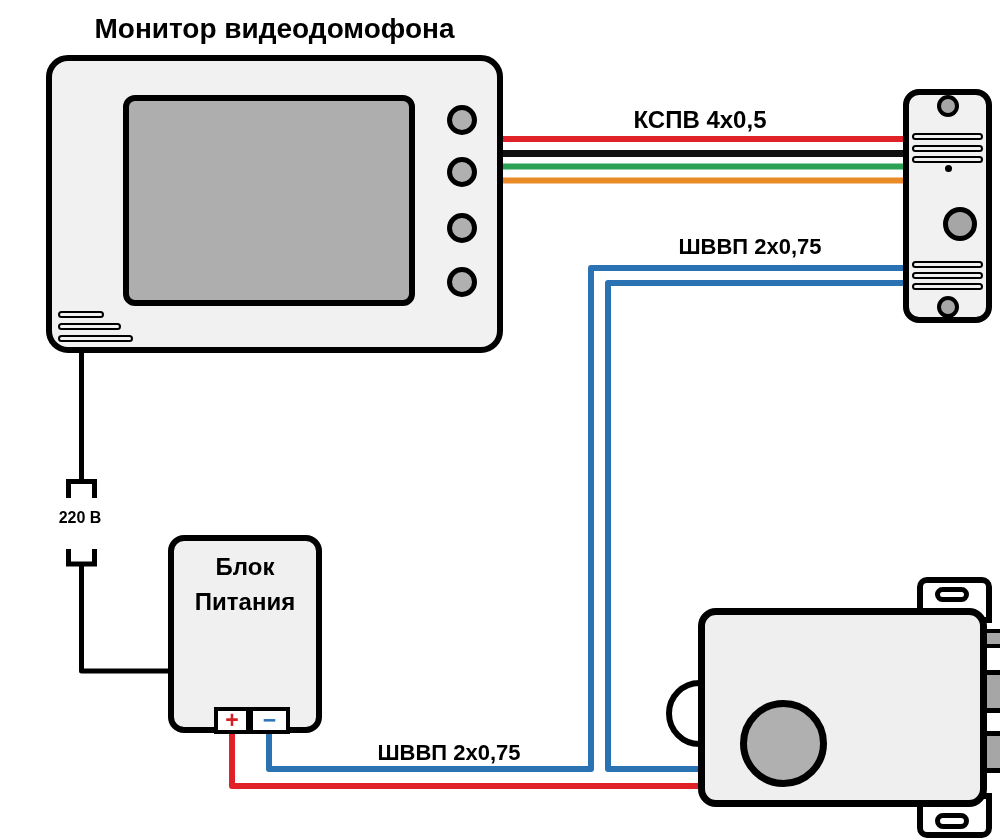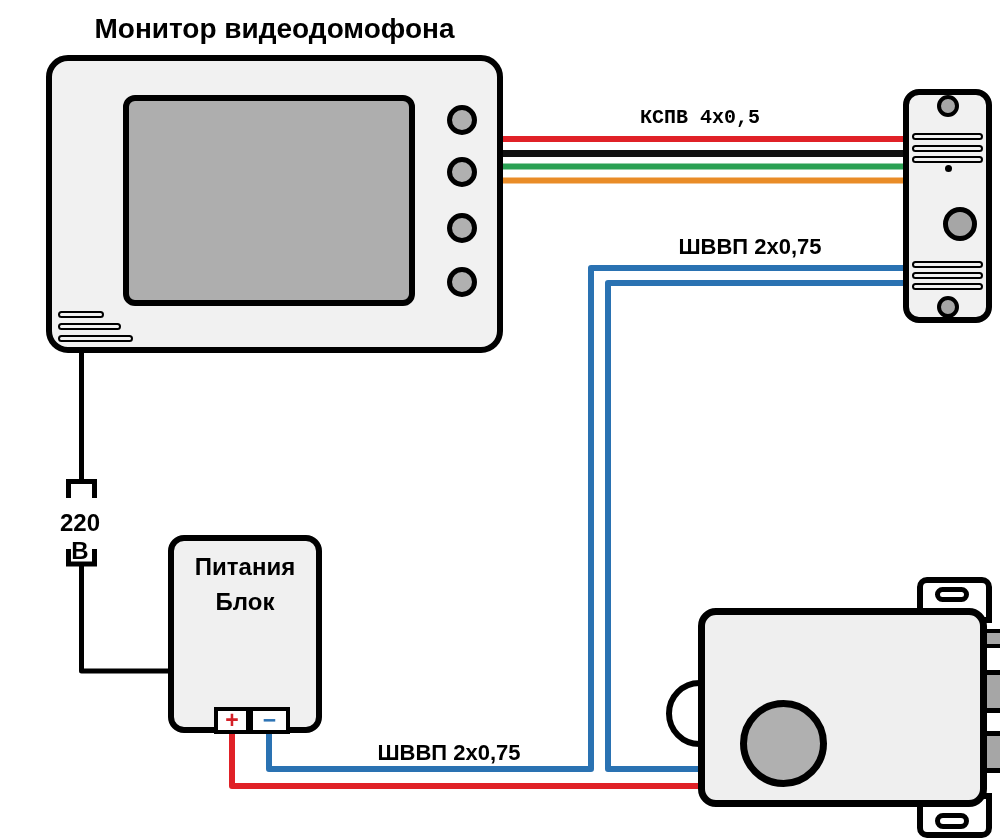--- a/index.html
+++ b/index.html
@@ -55,27 +55,27 @@
     <path d="M26,481.5 H57" fill="none" stroke-width="5" stroke="#000000"></path>
     <path d="M28.5,481 V498 M54.5,481 V498" fill="none" stroke-width="5" stroke="#000000"></path>
     <path d="M28.5,549 V566 M54.5,549 V566" fill="none" stroke-width="5" stroke="#000000"></path>
     <path d="M26,564 H57" fill="none" stroke-width="5" stroke="#000000"></path>
     <path d="M41.5,564 L41.5,671 L132,671" fill="none" stroke-width="5" stroke-linejoin="round" stroke="#000000"></path>
   </svg>
 
   <div class="lbl" style="left:6px;top:13px;width:457px;font-size:28px;">Монитор видеодомофона</div>
 
 
-  <div class="lbl" style="left:560px;top:106px;width:200px;font-size:20px;font-family:Liberation Mono, monospace;">КСПВ 4x0,5</div>
+  <div class="lbl" style="left:560px;top:106px;width:200px;font-size:24px;">КСПВ 4x0,5</div>
 
   <div class="lbl" style="left:610px;top:234px;width:200px;font-size:22px;">ШВВП 2x0,75</div>
 
   <div class="lbl" style="left:309px;top:740px;width:200px;font-size:22px;">ШВВП 2x0,75</div>
 
-  <div class="lbl" style="left:8px;top:509px;width:64px;font-size:24px;">220 В</div>
+  <div class="lbl" style="left:8px;top:509px;width:64px;font-size:16px;">220 В</div>
 
   <div class="device monitor"></div>
   <div class="abs screen"></div>
   <div class="mon-btn" style="left:407px;top:105px;"></div>
   <div class="mon-btn" style="left:407px;top:157px;"></div>
   <div class="mon-btn" style="left:407px;top:213px;"></div>
   <div class="mon-btn" style="left:407px;top:267px;"></div>
   <div class="slot" style="left:18px;top:311px;width:46px;"></div>
   <div class="slot" style="left:18px;top:323px;width:63px;"></div>
   <div class="slot" style="left:18px;top:335px;width:75px;"></div>
@@ -87,22 +87,22 @@
   <div class="slot" style="left:872px;top:156px;width:71px;"></div>
   <div class="abs" style="left:905px;top:165px;width:7px;height:7px;background:#000;border-radius:50%;z-index:3;"></div>
   <div class="pcirc" style="left:903px;top:207px;width:34px;height:34px;border-width:5px;"></div>
   <div class="slot" style="left:872px;top:261px;width:71px;"></div>
   <div class="slot" style="left:872px;top:272px;width:71px;"></div>
   <div class="slot" style="left:872px;top:283px;width:71px;"></div>
   <div class="pcirc" style="left:897px;top:296px;width:22px;height:22px;"></div>
 
   <div class="device psu"></div>
   <div class="psu-text">
+    <div>Блок</div>
     <div>Питания</div>
-    <div>Блок</div>
   </div>
   <div class="term" style="left:174px;width:36px;">
     <span style="color:#d42027;">+</span>
   </div>
   <div class="term" style="left:209px;width:41px;">
     <span style="color:#2e74b5;">−</span>
   </div>
 
   <div class="lock-tab" style="top:577px;height:46px;border-radius:10px 10px 0 0;"></div>
   <div class="lock-slot" style="top:587px;height:15px;"></div>

